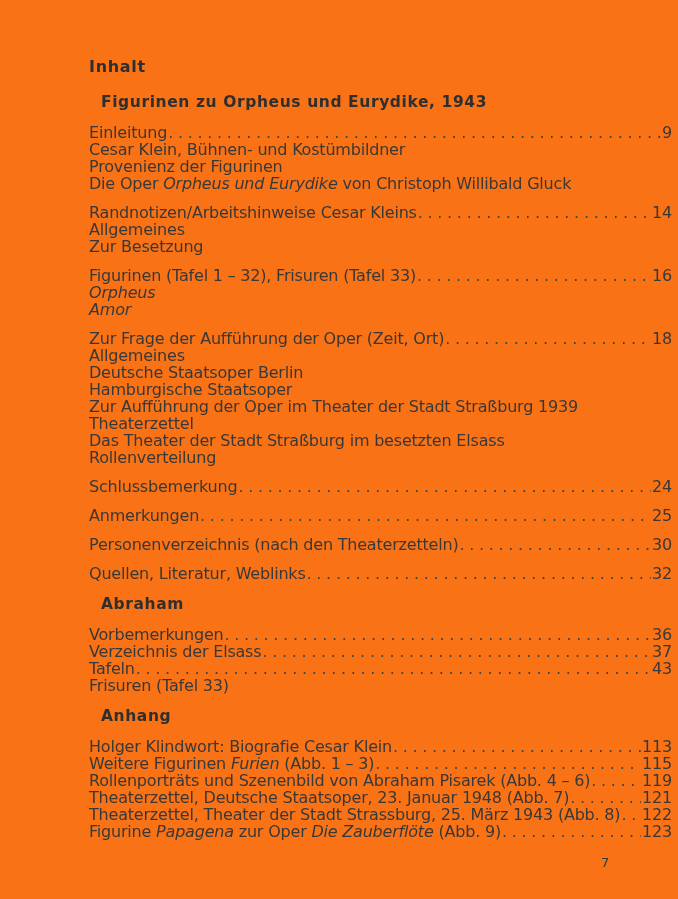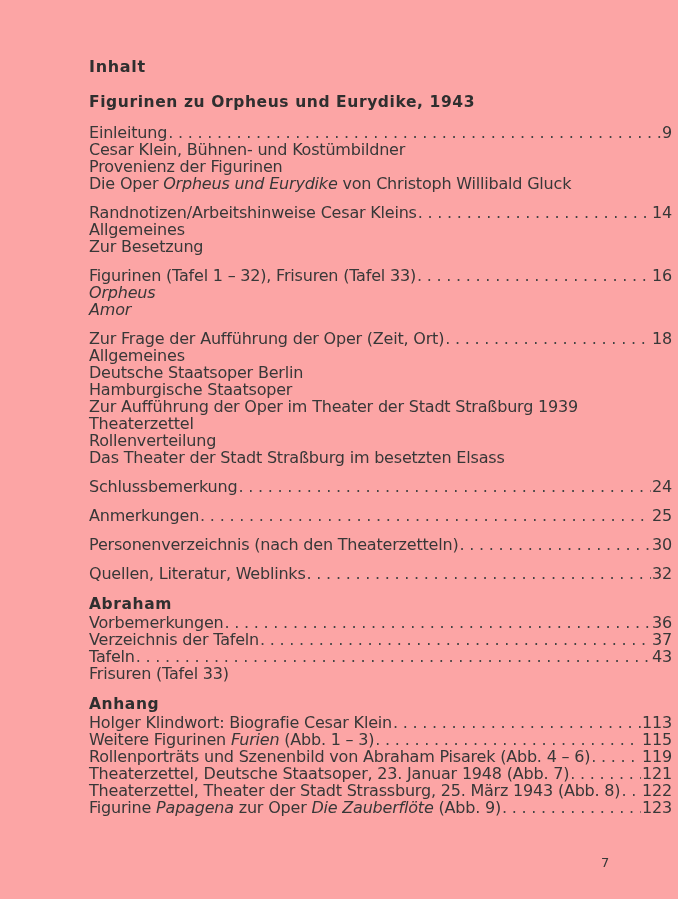--- a/index.html
+++ b/index.html
@@ -4,21 +4,21 @@
 <style>
   html, body {
     margin: 0;
     padding: 0;
     background: #ffffff;
   }
   .page {
     position: relative;
     width: 678px;
     height: 899px;
-    background: #fca5a5;
+    background: #f97316;
     font-family: "DejaVu Sans", "Liberation Sans", sans-serif;
     color: #333333;
     overflow: hidden;
   }
   .content {
     position: absolute;
     left: 89px;
     top: 56px;
     width: 583px;
   }
@@ -28,21 +28,21 @@
     letter-spacing: 0.7px;
     color: #2f2f2f;
     margin: 0 0 15px 0;
     line-height: 21px;
   }
   .section-heading {
     font-size: 15.5px;
     font-weight: 600;
     letter-spacing: 0.6px;
     color: #2f2f2f;
-    margin: 0;
+    margin: 12px;
     line-height: 20px;
   }
   .toc-section:first-child .section-heading {
     margin-bottom: 12px;
   }
   .toc-section:not(:first-child) .section-heading {
     margin-top: 2px;
   }
   .toc-group {
     margin-bottom: 12px;
@@ -177,26 +177,26 @@
     <span class="label"><span>Zur Aufführung der Oper im Theater der Stadt Straßburg 1939</span></span>
 
   </div>
 
   <div class="toc-line no-page">
     <span class="label"><span>Theaterzettel</span></span>
 
   </div>
 
   <div class="toc-line no-page">
+    <span class="label"><span>Das Theater der Stadt Straßburg im besetzten Elsass</span></span>
+
+  </div>
+
+  <div class="toc-line no-page">
     <span class="label"><span>Rollenverteilung</span></span>
-
-  </div>
-
-  <div class="toc-line no-page">
-    <span class="label"><span>Das Theater der Stadt Straßburg im besetzten Elsass</span></span>
 
   </div>
 </div>
 
   <div class="toc-group">
   <div class="toc-line">
     <span class="label"><span>Schlussbemerkung</span></span>
     <span class="leader" aria-hidden="true">. . . . . . . . . . . . . . . . . . . . . . . . . . . . . . . . . . . . . . . . . . . . . . . . . . . . . . . . . . . . . . . . . . . . . . . . . . . . . . . . . . . . . . . . . . . . . . . . . . . . . . . . . . . . . . . . . . . . . . . . . . . . . . . . . . . . . . . . . . . . . . . . . . . . . . . . . . . . . . . . . . . . . . . . . . . . . . . . . . . . . . . . . . . . . . . . . . . . . . . . </span>
     <span class="pagenum">24</span>
   </div>
@@ -232,21 +232,21 @@
     <h2 class="section-heading">Abraham</h2>
     <div class="groups">
   <div class="toc-group">
   <div class="toc-line">
     <span class="label"><span>Vorbemerkungen</span></span>
     <span class="leader" aria-hidden="true">. . . . . . . . . . . . . . . . . . . . . . . . . . . . . . . . . . . . . . . . . . . . . . . . . . . . . . . . . . . . . . . . . . . . . . . . . . . . . . . . . . . . . . . . . . . . . . . . . . . . . . . . . . . . . . . . . . . . . . . . . . . . . . . . . . . . . . . . . . . . . . . . . . . . . . . . . . . . . . . . . . . . . . . . . . . . . . . . . . . . . . . . . . . . . . . . . . . . . . . . </span>
     <span class="pagenum">36</span>
   </div>
 
   <div class="toc-line">
-    <span class="label"><span>Verzeichnis der Tafeln</span></span>
+    <span class="label"><span>Verzeichnis der Elsass</span></span>
     <span class="leader" aria-hidden="true">. . . . . . . . . . . . . . . . . . . . . . . . . . . . . . . . . . . . . . . . . . . . . . . . . . . . . . . . . . . . . . . . . . . . . . . . . . . . . . . . . . . . . . . . . . . . . . . . . . . . . . . . . . . . . . . . . . . . . . . . . . . . . . . . . . . . . . . . . . . . . . . . . . . . . . . . . . . . . . . . . . . . . . . . . . . . . . . . . . . . . . . . . . . . . . . . . . . . . . . . </span>
     <span class="pagenum">37</span>
   </div>
 
   <div class="toc-line">
     <span class="label"><span>Tafeln</span></span>
     <span class="leader" aria-hidden="true">. . . . . . . . . . . . . . . . . . . . . . . . . . . . . . . . . . . . . . . . . . . . . . . . . . . . . . . . . . . . . . . . . . . . . . . . . . . . . . . . . . . . . . . . . . . . . . . . . . . . . . . . . . . . . . . . . . . . . . . . . . . . . . . . . . . . . . . . . . . . . . . . . . . . . . . . . . . . . . . . . . . . . . . . . . . . . . . . . . . . . . . . . . . . . . . . . . . . . . . . </span>
     <span class="pagenum">43</span>
   </div>
 

